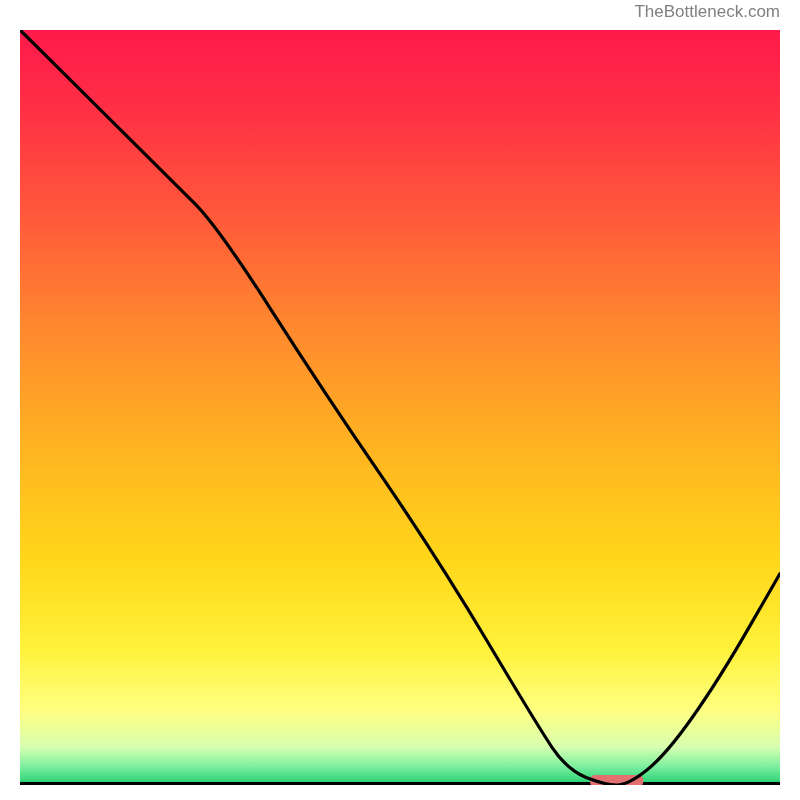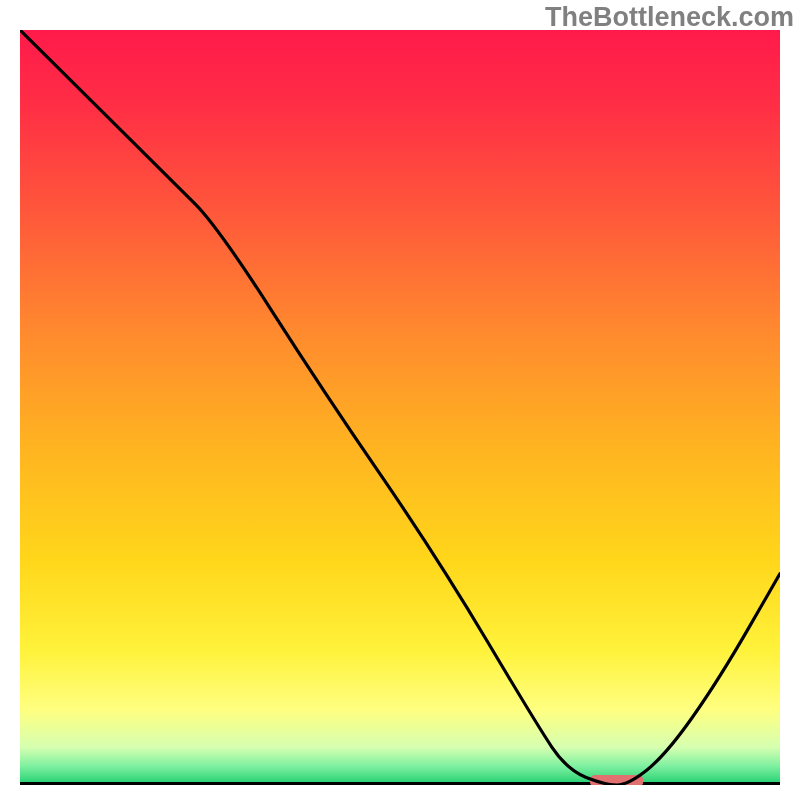--- a/index.html
+++ b/index.html
@@ -11,25 +11,25 @@
     overflow: hidden;
   }
   .wrap {
     position: relative;
     width: 800px;
     height: 800px;
   }
   .watermark {
     position: absolute;
     top: 2px;
-    right: 6px;
+    right: 20px;
     color: #808080;
     font-family: Arial, Helvetica, sans-serif;
-    font-size: 27px;
-    font-weight: 700;
+    font-size: 17px;
+    font-weight: 400;
     letter-spacing: 0px;
     z-index: 10;
     user-select: none;
   }
   .plot {
     position: absolute;
     left: 20px;
     top: 30px;
     width: 760px;
     height: 755px;

